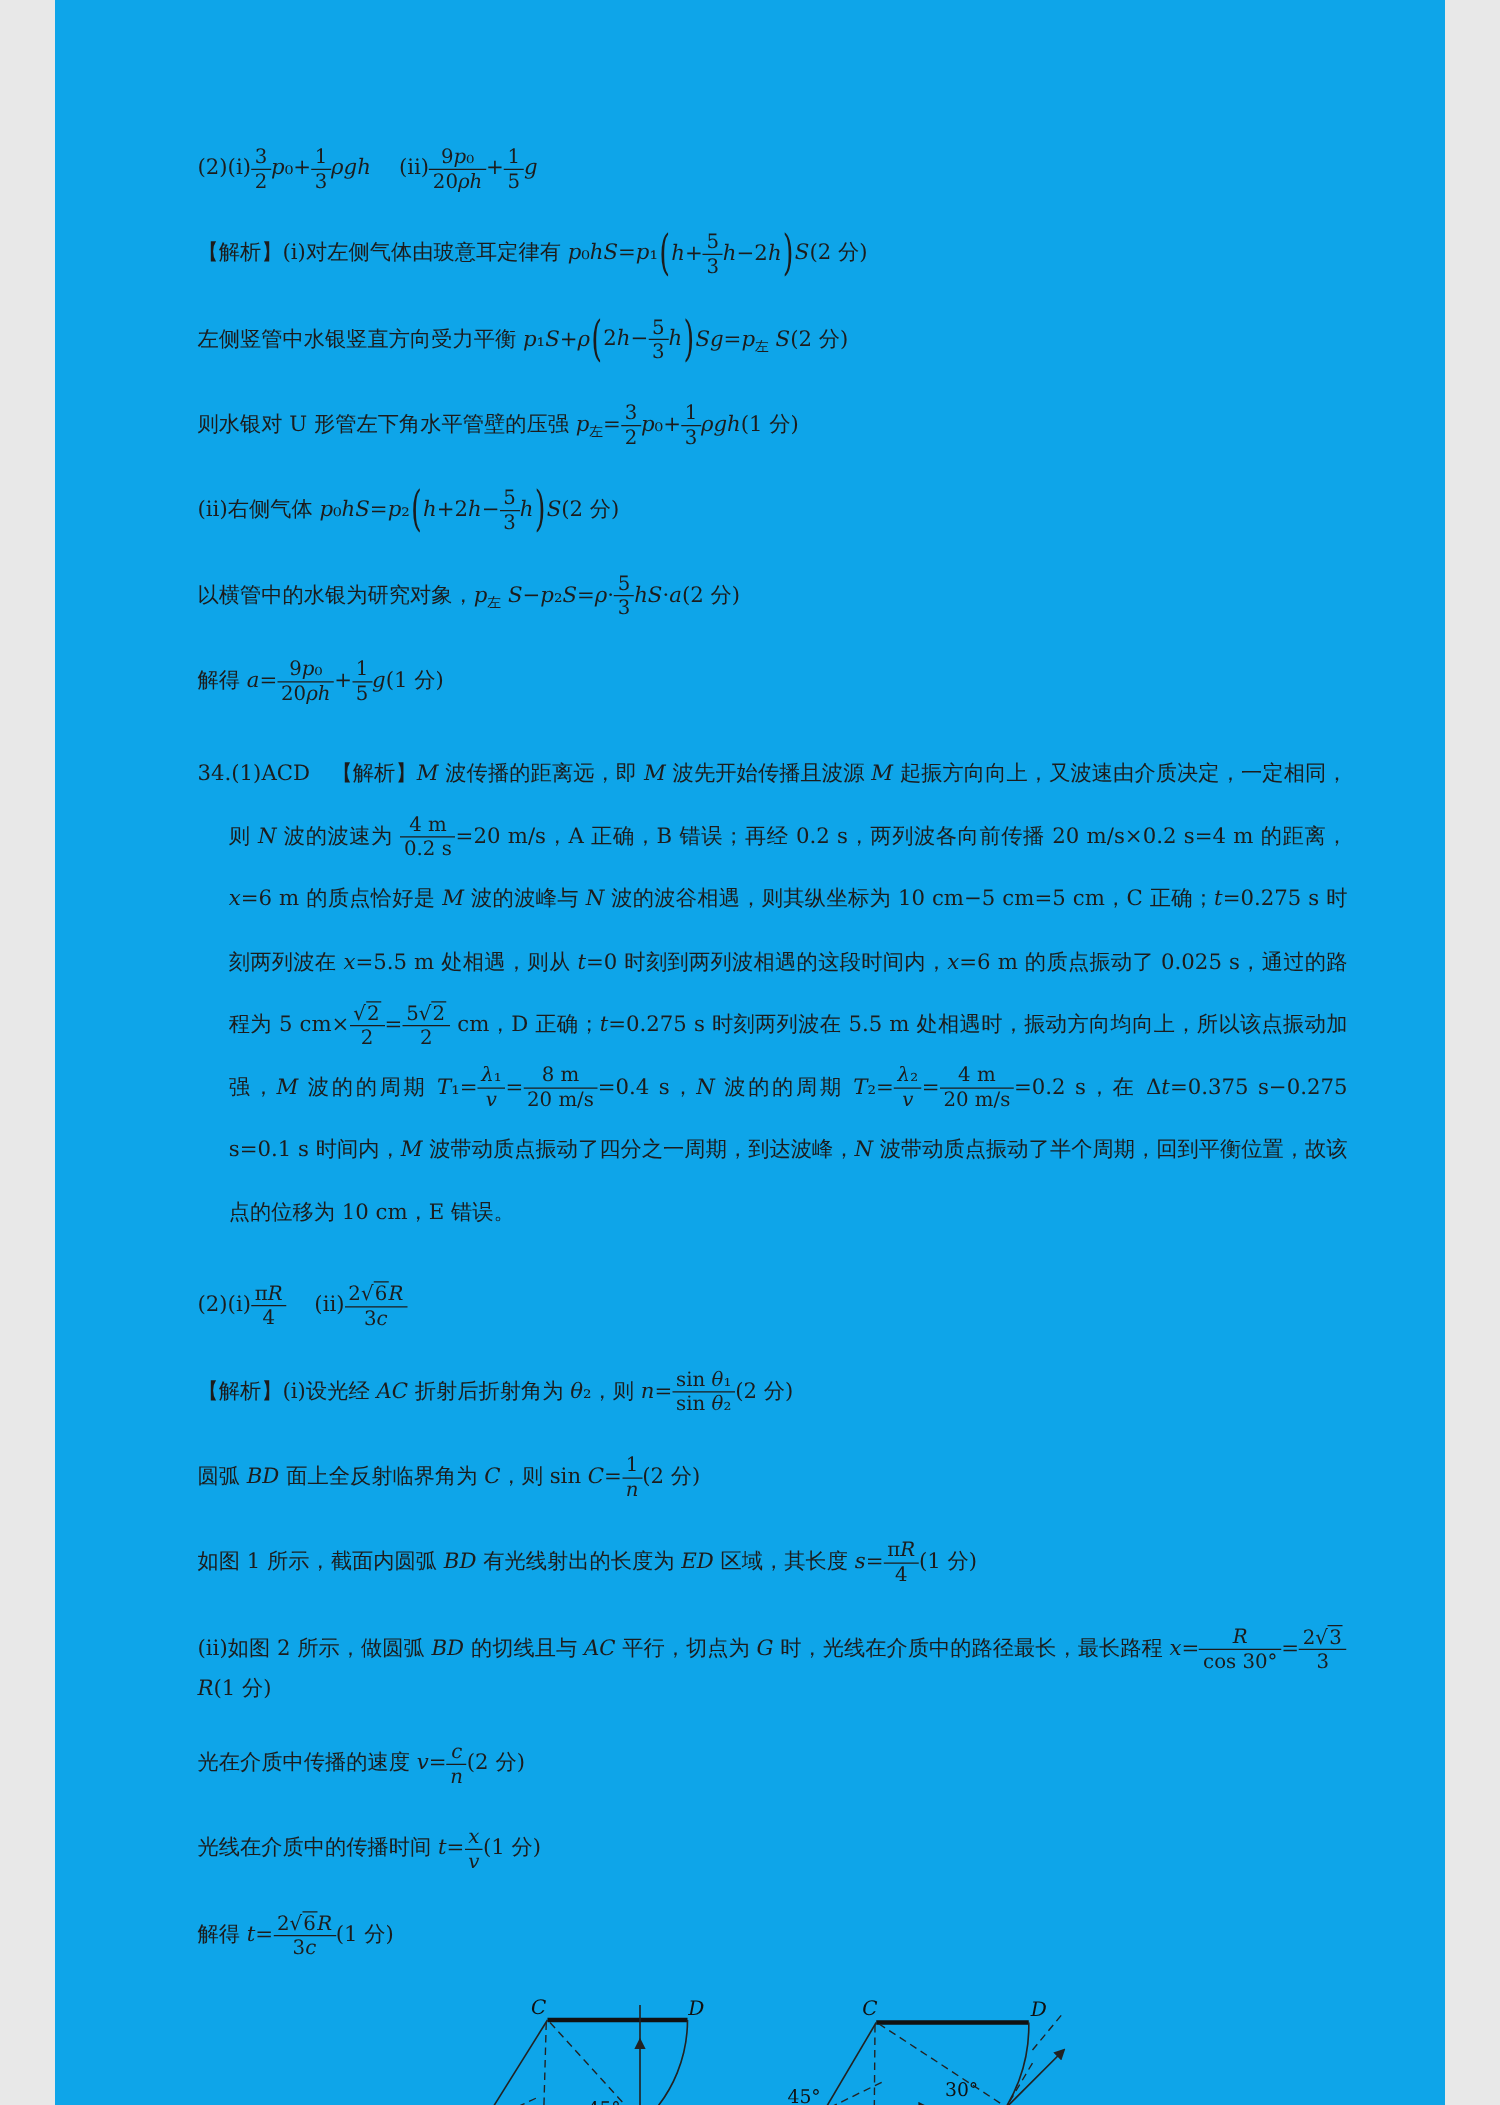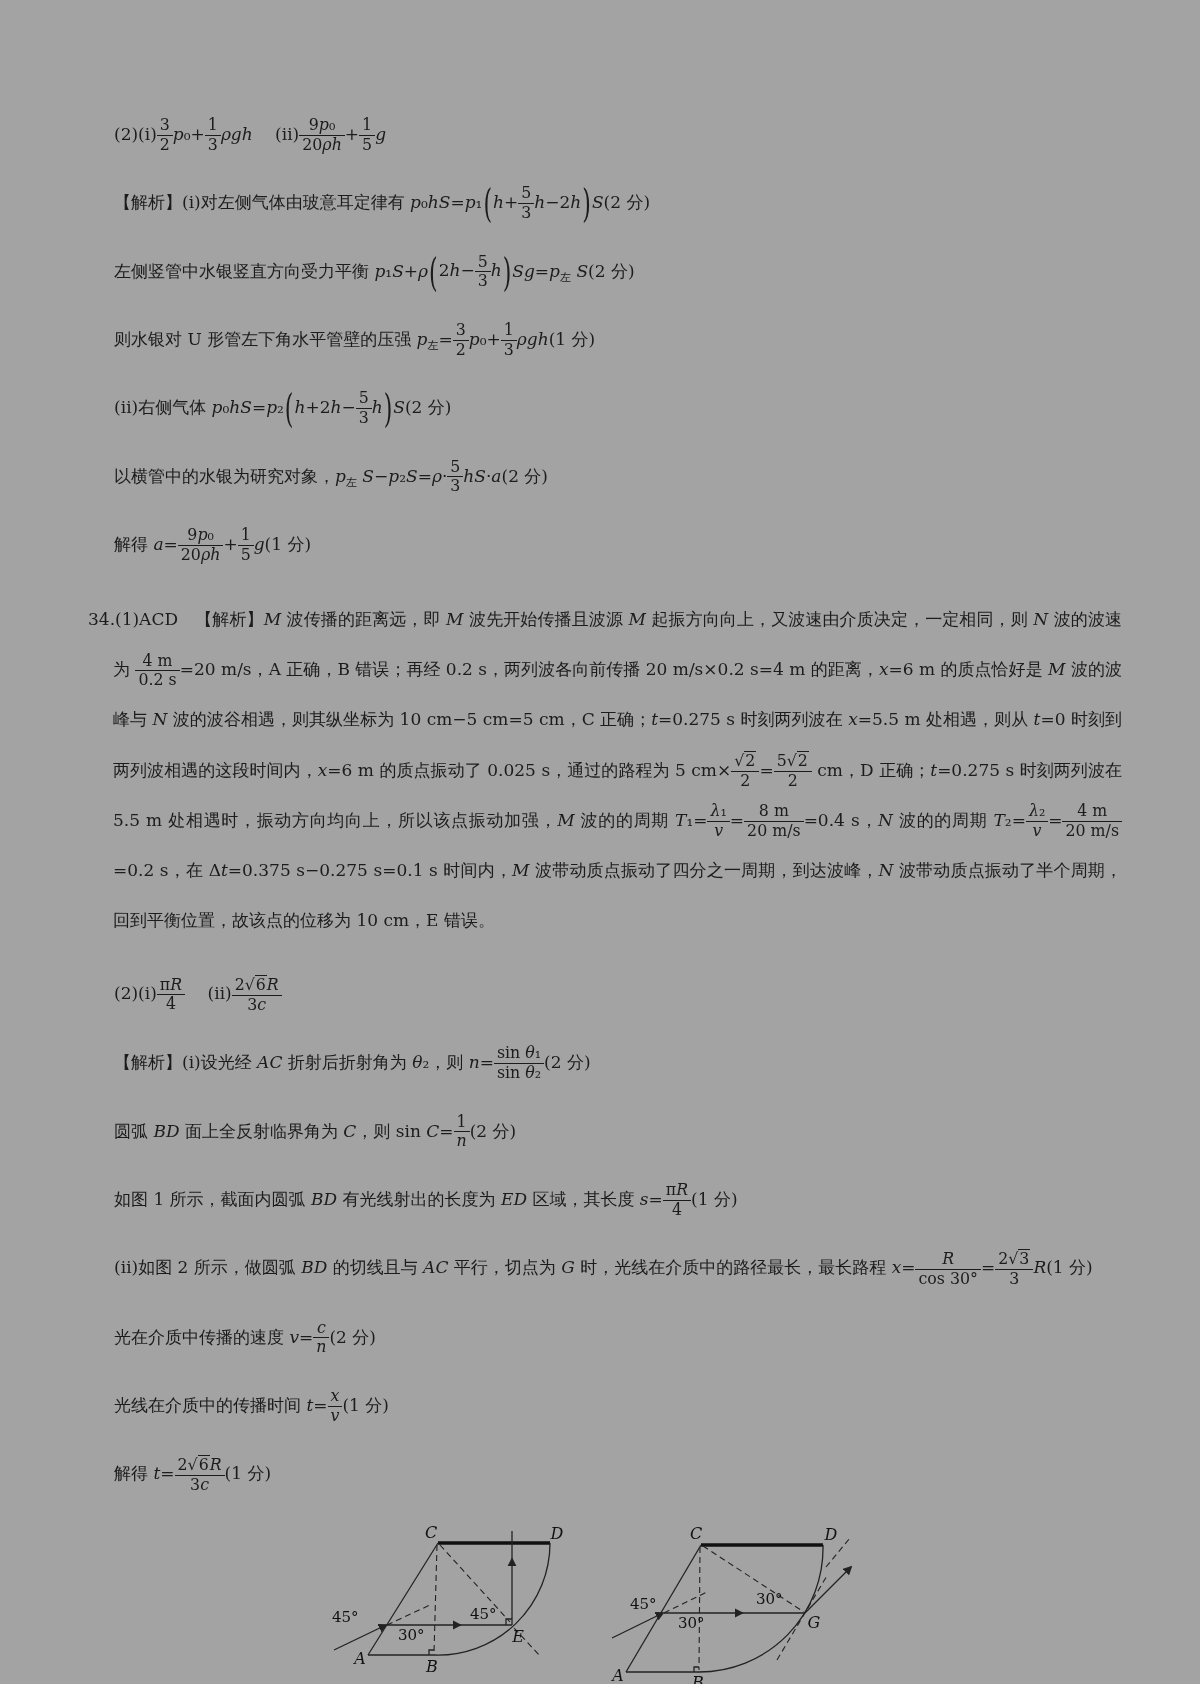--- a/index.html
+++ b/index.html
@@ -1,25 +1,25 @@
 <!DOCTYPE html>
 <html><head>
 <meta charset="utf-8">
 <style>
   html,body{margin:0;padding:0;background:#e8e8e8;}
   .page{
-    width:1200px;height:1684px;margin:0 auto;background:#a3a3a3;
+    width:1112px;height:1684px;margin:0 auto;background:#0ea5e9;
     font-family:"DejaVu Serif","Liberation Serif",serif;
     font-size:17px;color:#1c1c1c;position:relative;overflow:hidden;
     box-sizing:border-box;
   }
   main{padding:86px 78px 0 80px;}
   .fline{margin:30px 0 30px 34px;white-space:normal;}
   .para{line-height:2.95;text-align:justify;margin:24px 0;}
-  .hang{padding-left:33px;text-indent:-25px;}
+  .hang{padding-left:33px;text-indent:-25px;margin-left:26px;}
   
   .mi{font-style:italic;}
   .hb{font-weight:normal;font-family:"DejaVu Sans","Liberation Sans",sans-serif;}
   .frac{display:inline-block;vertical-align:middle;text-align:center;
         line-height:1.18;font-size:0.93em;text-indent:0;}
   .frac .num{display:block;padding:0 3px;}
   .frac .den{display:block;border-top:1px solid #1c1c1c;padding:0 3px;}
   .rad{white-space:nowrap;}
   .radc{display:inline-block;border-top:1px solid #1c1c1c;padding:0 1px;line-height:1.1;}
   .bigp{display:inline-block;transform:scaleY(1.75);font-size:1.3em;font-weight:200;

